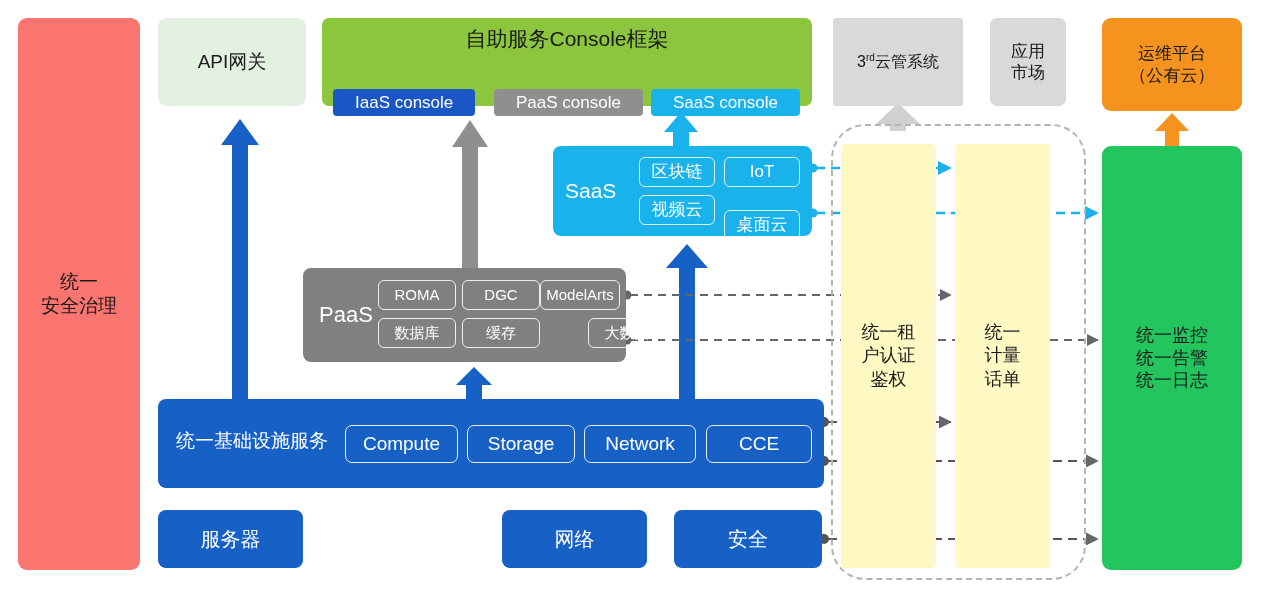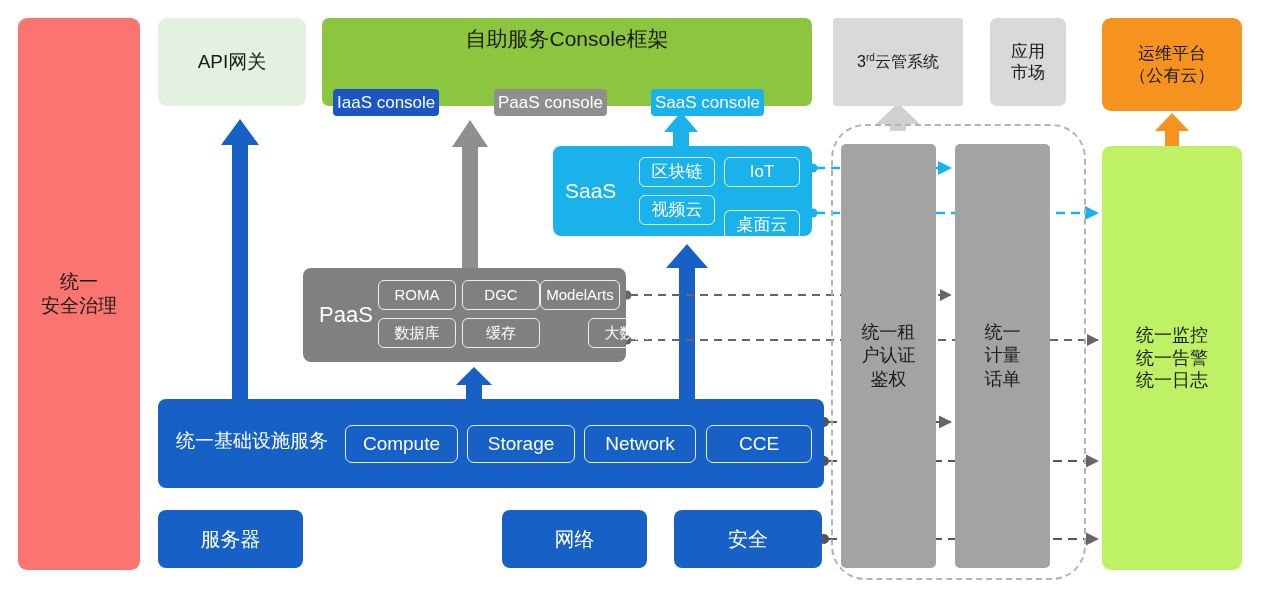--- a/index.html
+++ b/index.html
@@ -66,21 +66,21 @@
     position: absolute;
     top: 71px;
     height: 27px;
     display: flex;
     align-items: center;
     justify-content: center;
     border-radius: 4px;
     color: #ffffff;
     font-size: 17px;
     white-space: nowrap;
-    padding: 0 4px;
+    padding: 0 22px;
   }
   #chip-iaas { left: 11px;  background: #1a56c4; }
   #chip-paas { left: 172px; background: #8f8f8f; }
   #chip-saas { left: 329px; background: #19b2eb; }
 
   
   #third-party-cloud {
     left: 833px; top: 18px; width: 130px; height: 88px;
     background: #d9d9d9;
     border-radius: 3px;
@@ -102,21 +102,21 @@
     left: 1102px; top: 18px; width: 140px; height: 93px;
     background: #f6921e;
     border-radius: 9px;
     color: #1a1a1a;
     font-size: 17px;
     white-space: pre-line;
   }
   
   #ops-monitor {
     left: 1102px; top: 146px; width: 140px; height: 424px;
-    background: #bef264;
+    background: #22c55e;
     border-radius: 9px;
     color: #1a1a1a;
     font-size: 18px;
     white-space: pre-line;
   }
 
   
   #saas-block {
     left: 553px; top: 146px; width: 259px; height: 90px;
     background: #19b2eb;
@@ -198,21 +198,21 @@
   #shared-services-container {
     position: absolute;
     left: 831px; top: 124px; width: 255px; height: 456px;
     border: 2.5px dashed #b3b3b3;
     border-radius: 34px;
     box-sizing: border-box;
   }
   .shared-col {
     position: absolute;
     top: 144px; width: 95px; height: 424px;
-    background: #a3a3a3;
+    background: #fef9c3;
     border-radius: 5px;
     display: flex; align-items: center; justify-content: center;
     color: #1a1a1a; font-size: 18px; text-align: center;
     white-space: pre-line; line-height: 1.3;
   }
   #col-auth  { left: 841px; }
   #col-meter { left: 955px; }
 
   
   #wires { position: absolute; left: 0; top: 0; width: 1265px; height: 605px; }

